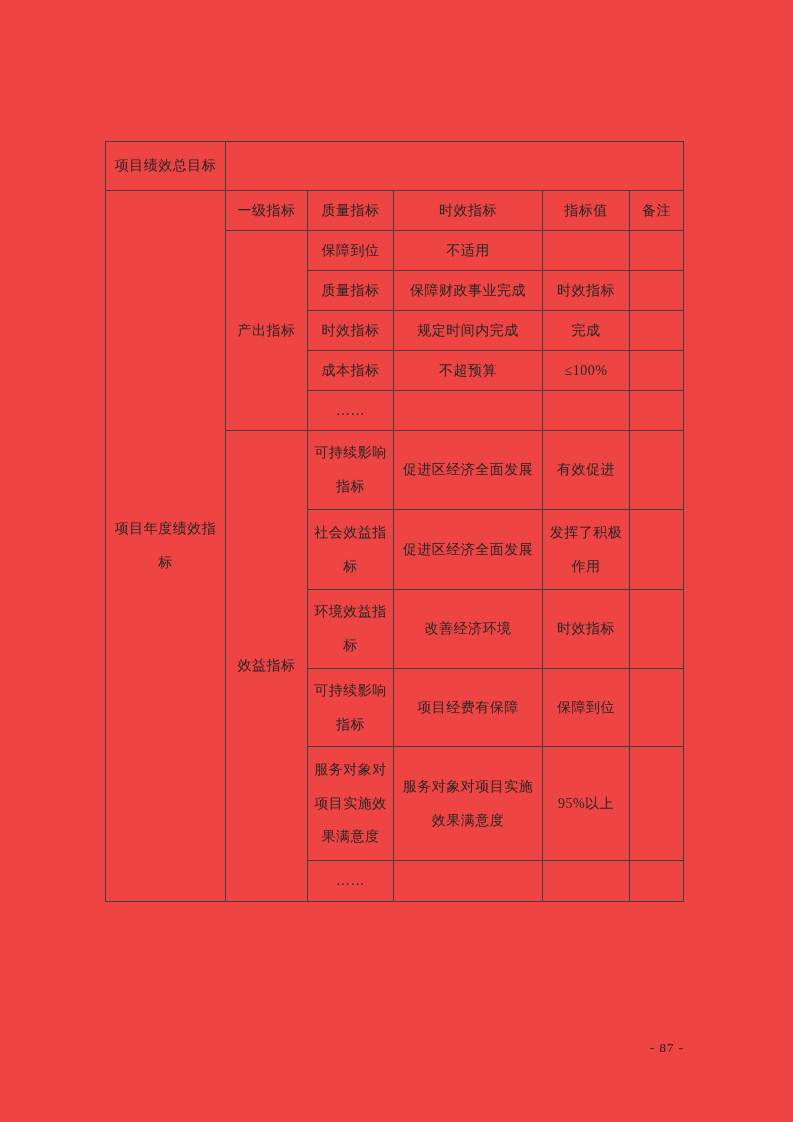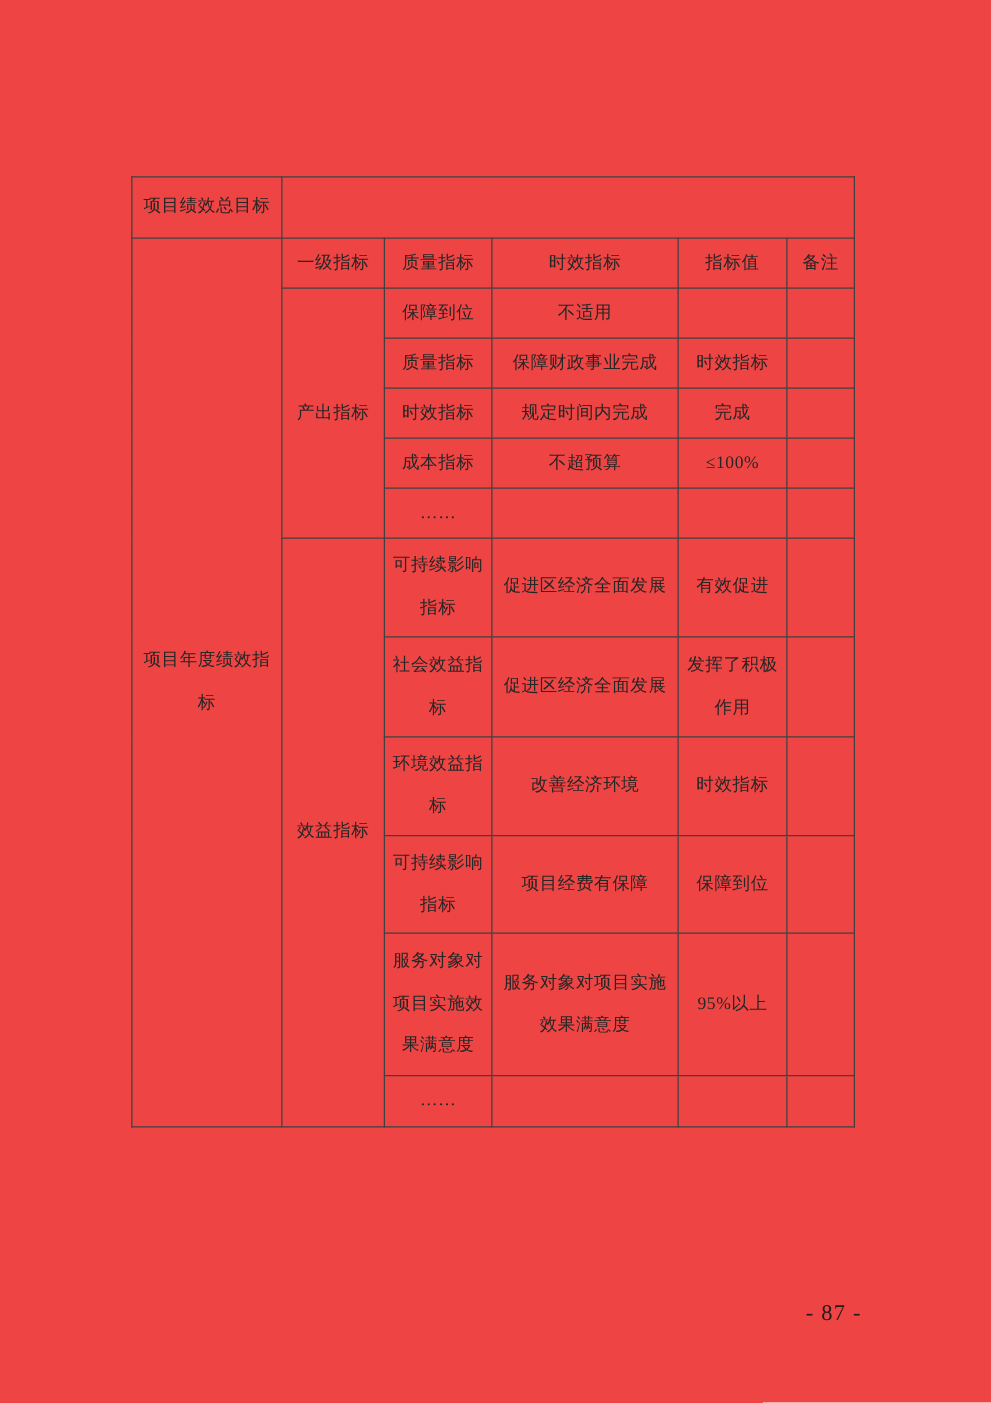--- a/index.html
+++ b/index.html
@@ -36,21 +36,21 @@
   tr.h80  { height: 80px; }
   tr.h78  { height: 78px; }
   tr.h114 { height: 114px; }
   tr.h41  { height: 41px; }
 
   .page-number {
     position: absolute;
     left: 612px; top: 1040px;
     width: 110px;
     text-align: center;
-    font-size: 18px;
+    font-size: 13px;
     letter-spacing: 1px;
     color: #1e1e1e;
   }
 </style>
 </head>
 <body>
 
 <div class="sheet">
 
   <table class="perf">

